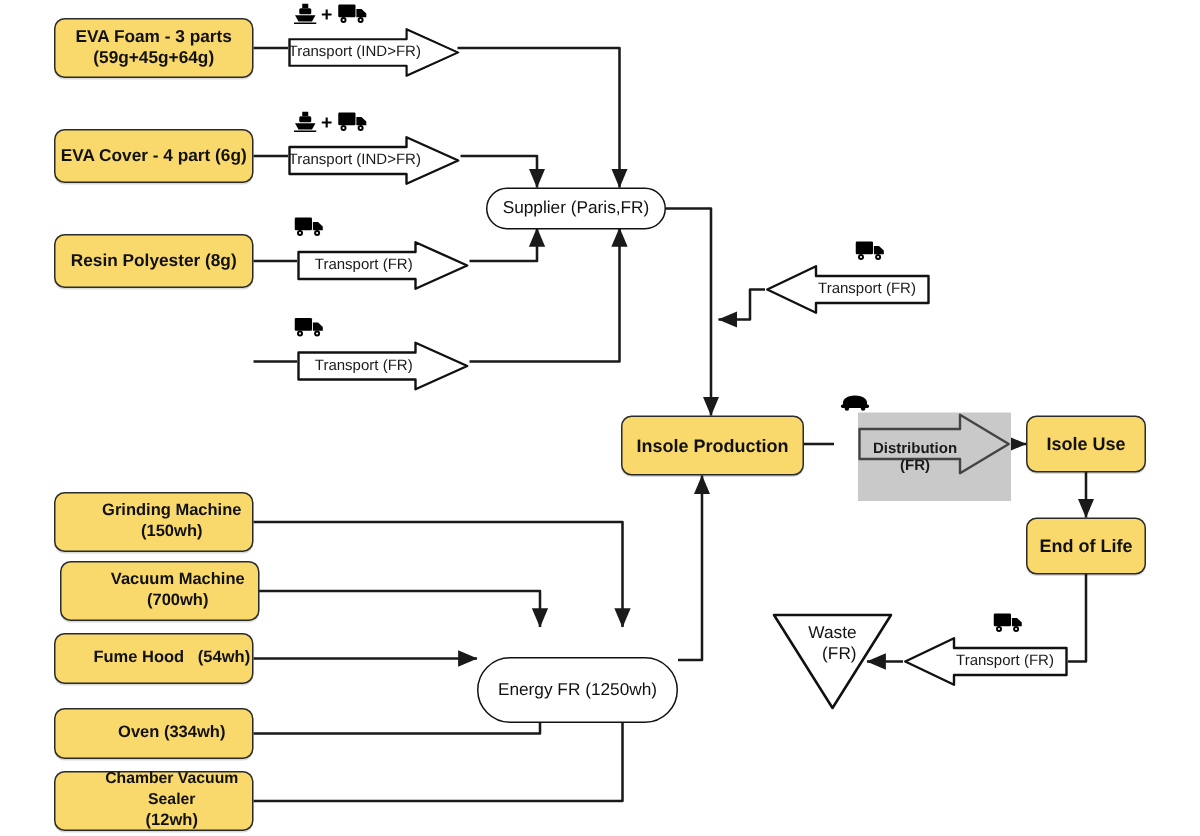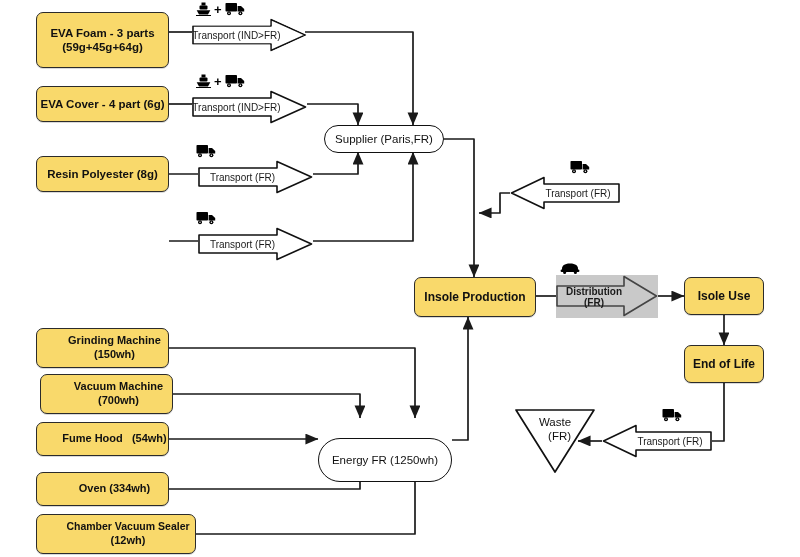--- a/index.html
+++ b/index.html
@@ -148,21 +148,21 @@
       <path d="M657,296 L684,296" marker-end="url(#ah)"></path>
 
       <path d="M724,314 L724,345" marker-end="url(#ah)"></path>
 
       <path d="M724,373 L724,441 L690,441"></path>
 
       <path d="M605,441 L578,441" marker-end="url(#ah)"></path>
     </g>
   </svg>
 
-  <div class="node box" style="left:36px;  top:12px;  width:133px; height:56px;">
+  <div class="node box" style="left:36px;  top:12px;  width:133px; height:40px;">
     <div>
       <span>EVA Foam - 3 parts</span><br>
       <span>(59g+45g+64g)</span>
     </div>
   </div>
 
   <div class="node box" style="left:36px;  top:86px;  width:133px; height:36px;">
     <span>EVA Cover - 4 part (6g)</span>
   </div>
 
@@ -186,21 +186,21 @@
   </div>
 
   <div class="node box small" style="left:36px;  top:422px; width:133px; height:34px;">
     <span style="white-space:pre;">Fume Hood   (54wh)</span>
   </div>
 
   <div class="node box small" style="left:36px;  top:472px; width:133px; height:34px;">
     <span>Oven (334wh)</span>
   </div>
 
-  <div class="node box small" style="left:36px;  top:514px; width:160px; height:40px;">
+  <div class="node box small" style="left:36px;  top:514px; width:133px; height:40px;">
     <div>
       <span style="font-size:10.5px;">Chamber Vacuum Sealer</span><br>
       <span>(12wh)</span>
     </div>
   </div>
 
   <div class="arrow-wrap" style="left:192px; top:18px; width:115px; height:34px;">
     <div class="ashape arrow-right" style="border:0;">
       <svg width="115" height="34" viewBox="0 0 115 34">
         <path d="M1,8 L79,8 L79,1.5 L113.5,17 L79,32.5 L79,26 L1,26 Z" fill="#ffffff" stroke="#111111" stroke-width="1.6" stroke-linejoin="round"></path>
@@ -341,21 +341,21 @@
   </div>
 
   <div class="node box" style="left:414px; top:277px; width:122px; height:40px; font-size:12px;">
     <span>Insole Production</span>
   </div>
 
   <div class="node box" style="left:684px; top:345px; width:80px; height:38px; font-size:12px;">
     <span>End of Life</span>
   </div>
 
-  <div class="arrow-wrap arrow-gray" style="left:556px; top:275px; width:102px; height:43px;">
+  <div class="arrow-wrap arrow-gray" style="left:572px; top:275px; width:102px; height:59px;">
     <div class="ashape" style="border:0;">
       <svg width="102" height="42" viewBox="0 0 102 42">
         <path d="M1,11 L68,11 L68,1.5 L100.5,21 L68,40.5 L68,31 L1,31 Z" fill="#c9c9c9" stroke="#444444" stroke-width="1.6" stroke-linejoin="round"></path>
       </svg>
     </div>
     <div class="arrow-label shift-left">Distribution (FR)</div>
   </div>
   <div class="icons" style="left:560px; top:262px;">
     <svg class="icon-svg" width="20" height="12" viewBox="0 0 20 12">
       <path d="M2,6.5 C2,4.2 4.2,1.6 10,1.6 C15.8,1.6 18,4.2 18,6.5 L18,8.4 L2,8.4 Z" fill="#000"></path>

